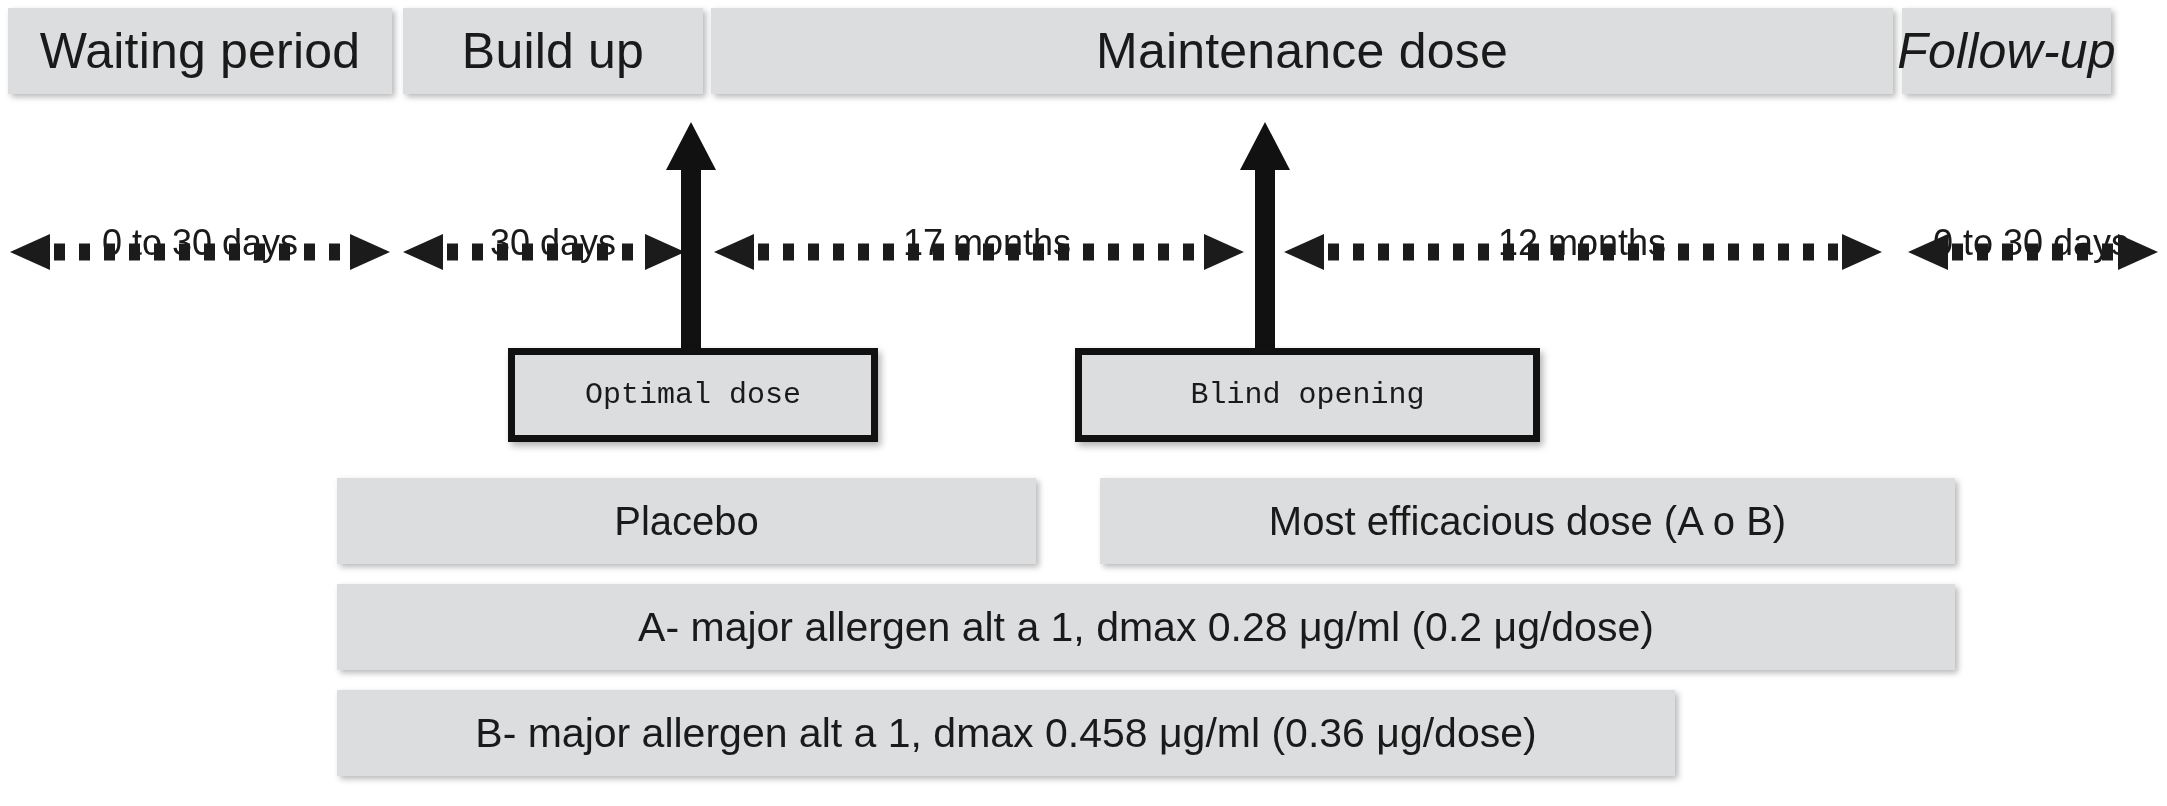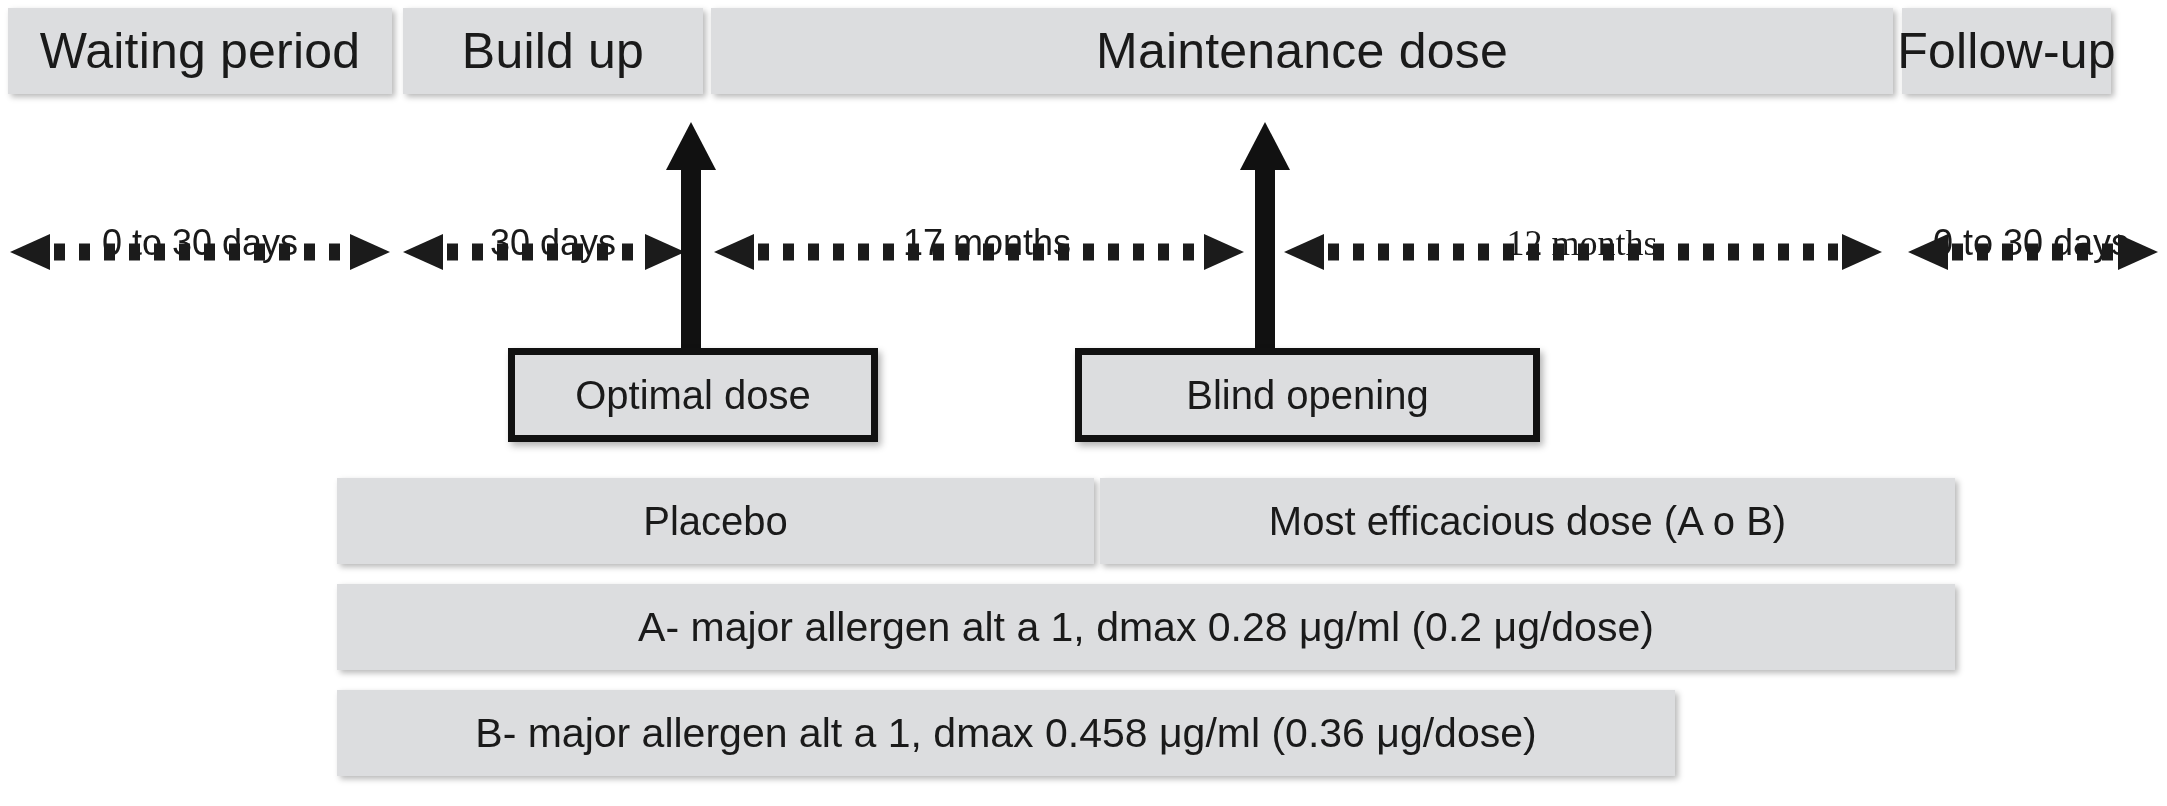--- a/index.html
+++ b/index.html
@@ -48,21 +48,21 @@
 
   
   .eventbox{
     position:absolute;
     background:#dcdddf;
     border:7px solid #111111;
     display:flex;align-items:center;justify-content:center;
     box-sizing:border-box;
     box-shadow:3px 4px 7px rgba(0,0,0,0.30);
   }
-  .eventbox span{font-size:40px;line-height:1;white-space:nowrap;}
+  .eventbox span{font-size:30px;line-height:1;white-space:nowrap;font-family:Liberation Mono, monospace;}
 
   
   .arm{height:86px;}
   .arm span{font-size:40px;line-height:1;white-space:nowrap;}
   .arm.wide span{font-size:41px;}
 </style>
 </head>
 <body>
 
 <div class="stage">
@@ -72,31 +72,31 @@
   </div>
 
   <div class="panel phase" style="left:403px;width:300px;">
     <span>Build up</span>
   </div>
 
   <div class="panel phase" style="left:711px;width:1182px;">
     <span>Maintenance dose</span>
   </div>
 
-  <div class="panel phase" style="left:1902px;width:209px;">
+  <div class="panel phase" style="left:1902px;width:209px;font-style:italic;">
     <span>Follow-up</span>
   </div>
 
   <div class="dur" style="left:8px;width:384px;top:178px;">0 to 30 days</div>
 
   <div class="dur" style="left:403px;width:300px;top:178px;">30 days</div>
 
   <div class="dur" style="left:711px;width:552px;top:178px;">17 months</div>
 
-  <div class="dur" style="left:1272px;width:620px;top:178px;font-family:Liberation Serif, serif;">12 months</div>
+  <div class="dur" style="left:1272px;width:620px;top:178px;">12 months</div>
 
   <div class="dur" style="left:1902px;width:258px;top:178px;">0 to 30 days</div>
 
   <div class="darrow" style="left:10px;top:230px;width:380px;">
     <svg viewBox="0 0 380 44" preserveAspectRatio="none">
       <polygon points="0,22 40,4 40,40" fill="#1b1b1b"></polygon>
       <polygon points="380,22 340,4 340,40" fill="#1b1b1b"></polygon>
       <line x1="44" y1="22" x2="336" y2="22" stroke="#1b1b1b" stroke-width="17" stroke-dasharray="11 14" stroke-linecap="butt"></line>
     </svg>
   </div>
@@ -148,21 +148,21 @@
   </div>
 
   <div class="eventbox" style="left:508px;top:348px;width:370px;height:94px;">
     <span>Optimal dose</span>
   </div>
 
   <div class="eventbox" style="left:1075px;top:348px;width:465px;height:94px;">
     <span>Blind opening</span>
   </div>
 
-  <div class="panel arm" style="left:337px;top:478px;width:757px;">
+  <div class="panel arm" style="left:337px;top:478px;width:699px;">
     <span>Placebo</span>
   </div>
 
   <div class="panel arm" style="left:1100px;top:478px;width:855px;">
     <span>Most efficacious dose (A o B)</span>
   </div>
 
   <div class="panel arm wide" style="left:337px;top:584px;width:1618px;">
     <span>A- major allergen alt a 1, dmax 0.28 μg/ml (0.2 μg/dose)</span>
   </div>

